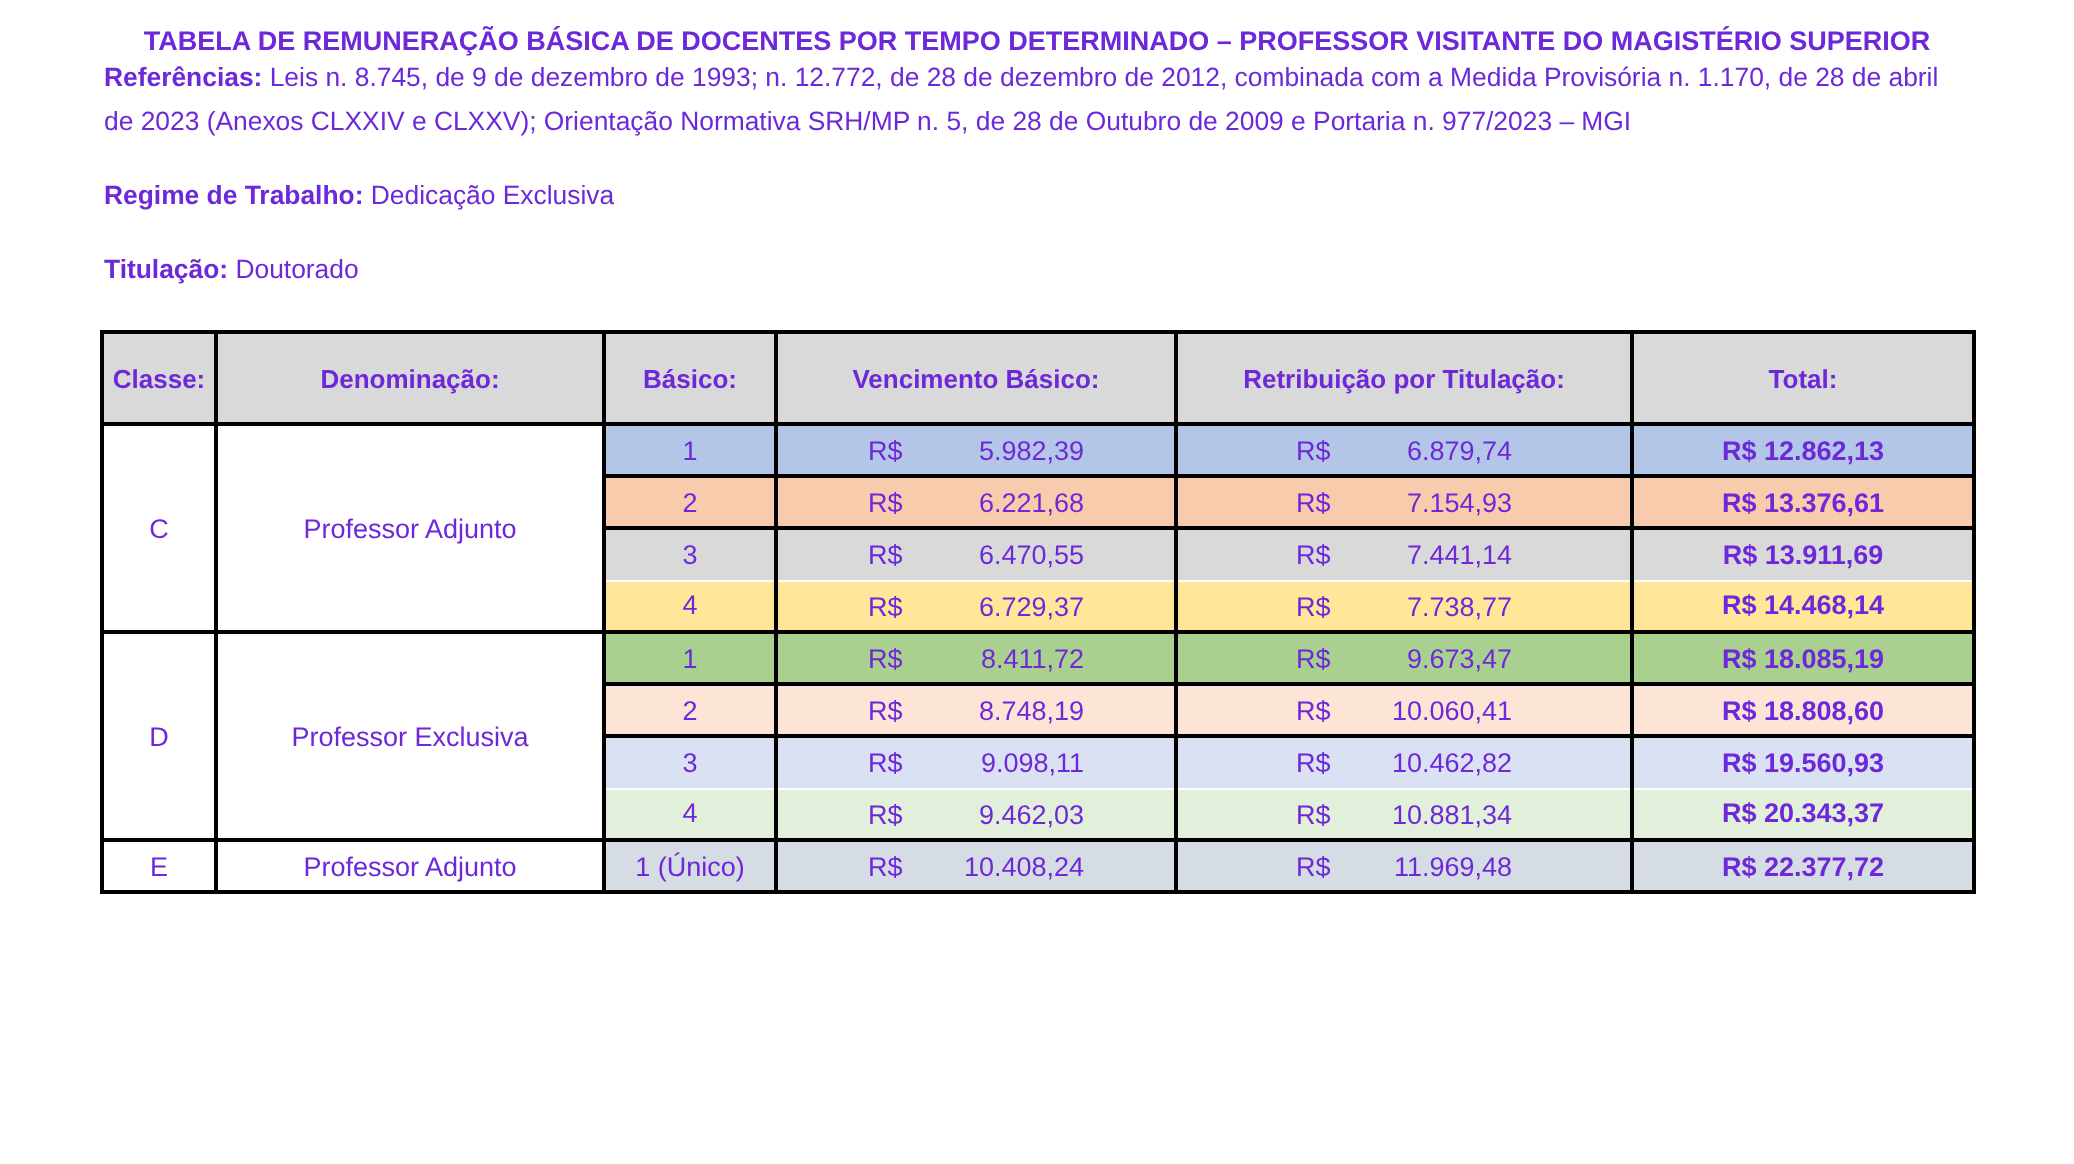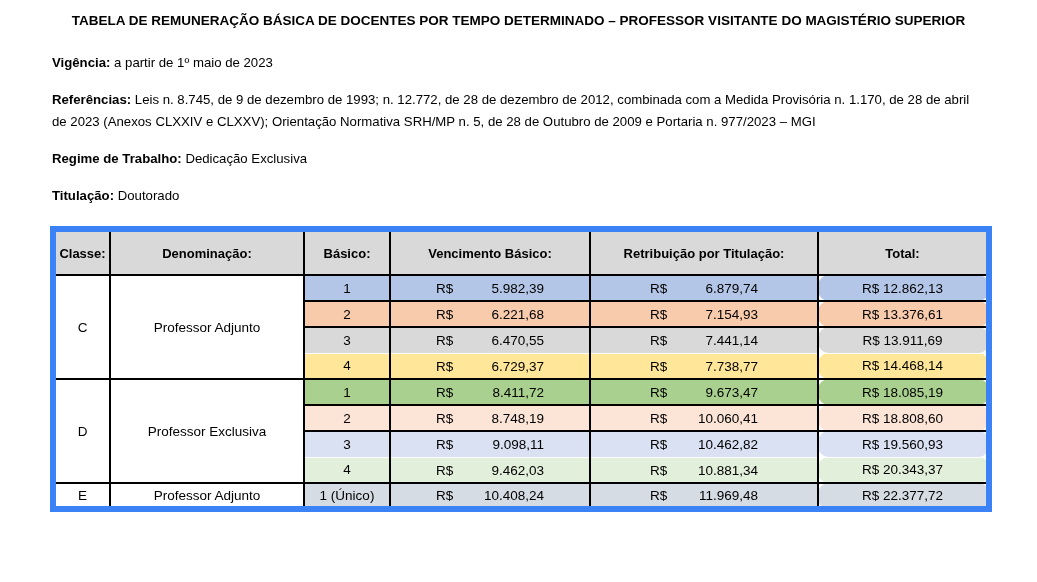--- a/index.html
+++ b/index.html
@@ -1,21 +1,21 @@
 <!DOCTYPE html>
 <html><head>
 <meta charset="utf-8">
 <style>
   html,body{margin:0;padding:0;background:#fff;}
   .page{
     position:relative;
-    width:1037px;height:582px;
+    width:1037px;height:505px;
     background:#ffffff;
     font-family:"Liberation Sans", sans-serif;
-    color:#000000;
+    color:#6d28d9;
     overflow:hidden;
   }
   .title{
     margin:0 40px;
     padding-top:13px;
     text-align:center;
     font-size:13.5px;
     font-weight:bold;
   }
   .info{
@@ -24,59 +24,55 @@
     line-height:22px;
   }
   .info.first{margin-top:24px;}
   .info .lbl{font-weight:bold;}
   .remu-table{
     margin-left:50px;
     margin-top:19px;
     border-collapse:collapse;
     table-layout:fixed;
     width:936px;
-    border:6px solid #3b82f6;
+    border:2px solid #3b82f6;
   }
   .remu-table th,.remu-table td{
     border:2px solid #000;
     text-align:center;
     vertical-align:middle;
     padding:0;
     overflow:hidden;
   }
   .remu-table thead tr{height:46px;}
   .remu-table thead th{
     font-size:13px;
     font-weight:bold;
   }
   .remu-table tbody tr{height:26px;}
   .remu-table tbody td{font-size:13.5px;}
   .merged{background:#ffffff;}
-  .total-cell{font-weight:normal;border-radius:11px;}
+  .total-cell{font-weight:bold;}
   .acct{
     display:inline-flex;
     justify-content:space-between;
     width:108px;
     vertical-align:middle;
   }
   
   tr.thin-bottom td{border-bottom:1px solid #fdfdfd;}
   tr.thin-top td{border-top:1px solid #fdfdfd;}
 </style>
 </head>
 <body>
 
 <div class="page">
 
   <div class="title">TABELA DE REMUNERAÇÃO BÁSICA DE DOCENTES POR TEMPO DETERMINADO – PROFESSOR VISITANTE DO MAGISTÉRIO SUPERIOR</div>
 
-  <p class="info first">
-    <span class="lbl">Vigência:</span>
-    <span>a partir de 1º maio de 2023</span>
-  </p>
 
   <p class="info">
     <span class="lbl">Referências:</span>
     <span>Leis n. 8.745, de 9 de dezembro de 1993; n. 12.772, de 28 de dezembro de 2012, combinada com a Medida Provisória n. 1.170, de 28 de abril de 2023 (Anexos CLXXIV e CLXXV); Orientação Normativa SRH/MP n. 5, de 28 de Outubro de 2009 e Portaria n. 977/2023 – MGI</span>
   </p>
 
 
   <p class="info">
     <span class="lbl">Regime de Trabalho:</span>
     <span>Dedicação Exclusiva</span>

